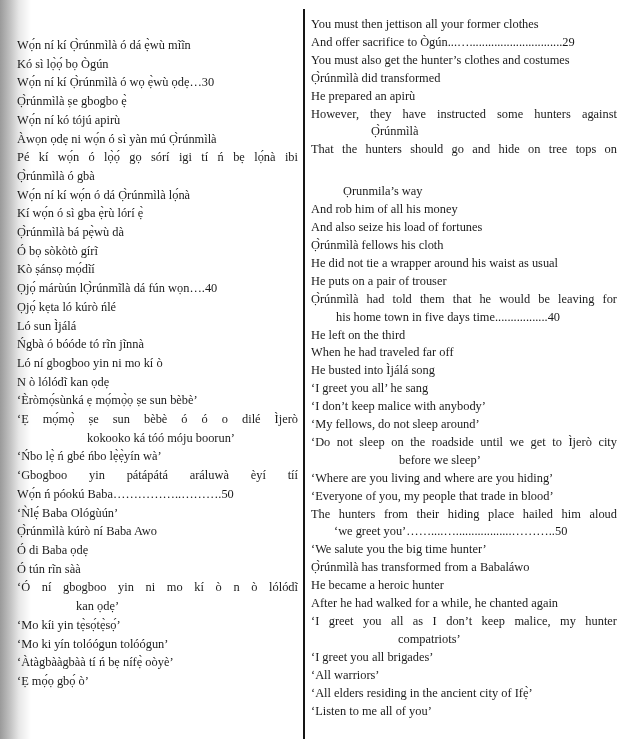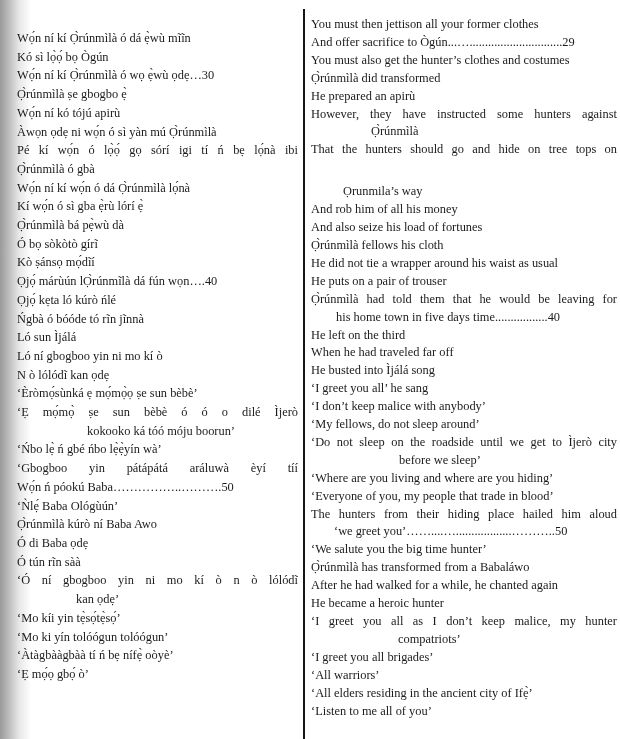--- a/index.html
+++ b/index.html
@@ -14,21 +14,21 @@
   }
   .edge-shade{
     position:absolute;left:0;top:0;bottom:0;width:34px;
     background:linear-gradient(to right, var(--shadow) 0px, #bdbdbd 9px, #e7e7e7 19px, #ffffff 31px);
   }
   .divider{
     position:absolute;left:303px;top:9px;bottom:0;width:2px;
     background:var(--divider);
   }
   .col{position:absolute;}
-  .col-left{left:17px;top:29px;width:281px;line-height:18.7px;}
+  .col-left{left:17px;top:36px;width:281px;line-height:18.7px;}
   .col-right{left:311px;top:16px;width:306px;line-height:17.9px;}
   .line{white-space:nowrap;}
   .line.justify{
     white-space:normal;
     text-align:justify;
     text-align-last:justify;
     overflow:hidden;
     max-height:19px;
   }
 </style>
@@ -47,22 +47,22 @@
       <div class="line">Àwọn ọdẹ ni wọ́n ó sì yàn mú Ọ̀rúnmìlà</div>
       <div class="line justify">Pé kí wọ́n ó lọ̀ọ́ gọ sórí igi tí ń bẹ lọ́nà ibi</div>
       <div class="line">Ọ̀rúnmìlà ó gbà</div>
       <div class="line">Wọ́n ní kí wọ́n ó dá Ọ̀rúnmìlà lọ́nà</div>
       <div class="line">Kí wọ́n ó sì gba ẹ̀rù lórí ẹ̀</div>
       <div class="line">Ọ̀rúnmìlà bá pẹ̀wù dà</div>
       <div class="line">Ó bọ sòkòtò gírĩ</div>
       <div class="line">Kò ṣánsọ mọ́dĩí</div>
       <div class="line">Ọjọ́ márùún lỌ̀rúnmĩlà dá fún wọn….40</div>
       <div class="line">Ọjọ́ kẹta ló kúrò ńlé</div>
+      <div class="line">Ló sun Ìjálá</div>
       <div class="line">Ńgbà ó bóóde tó rĩn jĩnnà</div>
-      <div class="line">Ló sun Ìjálá</div>
       <div class="line">Ló ní gbogboo yin ni mo kí ò</div>
       <div class="line">N ò lólódĩ kan ọdẹ</div>
       <div class="line">‘Èròmọ́sùnká ẹ mọ́mọ̀ọ ṣe sun bèbè’</div>
       <div class="line justify">‘Ẹ mọ́mọ̀ ṣe sun bèbè ó ó o dilé Ìjerò</div>
       <div class="line" style="padding-left: 70px;">kokooko ká tóó móju boorun’</div>
       <div class="line">‘Ńbo lẹ̀ ń gbé ńbo lẹ̀ẹ̀yín wà’</div>
       <div class="line justify">‘Gbogboo yin pátápátá aráluwà èyí tíí</div>
       <div class="line">Wọ́n ń póokú Baba……………..……….50</div>
       <div class="line">‘Ǹlẹ́ Baba Ológùún’</div>
       <div class="line">Ọ̀rúnmìlà kúrò ní Baba Awo</div>
@@ -99,22 +99,22 @@
       <div class="line">‘I don’t keep malice with anybody’</div>
       <div class="line">‘My fellows, do not sleep around’</div>
       <div class="line justify">‘Do not sleep on the roadside until we get to Ìjerò city</div>
       <div class="line" style="padding-left: 88px;">before we sleep’</div>
       <div class="line">‘Where are you living and where are you hiding’</div>
       <div class="line">‘Everyone of you, my people that trade in blood’</div>
       <div class="line justify">The hunters from their hiding place hailed him aloud</div>
       <div class="line" style="padding-left: 23px;">‘we greet you’……....…..................………..50</div>
       <div class="line">‘We salute you the big time hunter’</div>
       <div class="line">Ọ̀rúnmìlà has transformed from a Babaláwo</div>
+      <div class="line">He became a heroic hunter</div>
       <div class="line">After he had walked for a while, he chanted again</div>
-      <div class="line">He became a heroic hunter</div>
       <div class="line justify">‘I greet you all as I don’t keep malice, my hunter</div>
       <div class="line" style="padding-left: 87px;">compatriots’</div>
       <div class="line">‘I greet you all brigades’</div>
       <div class="line">‘All warriors’</div>
       <div class="line">‘All elders residing in the ancient city of Ifẹ̀’</div>
       <div class="line">‘Listen to me all of you’</div>
     </div>
 </div>
 
 </body></html>

